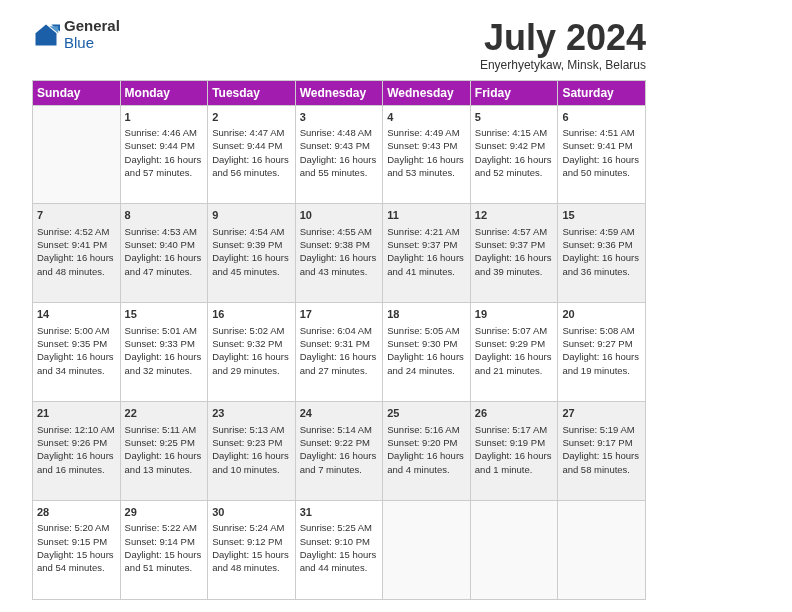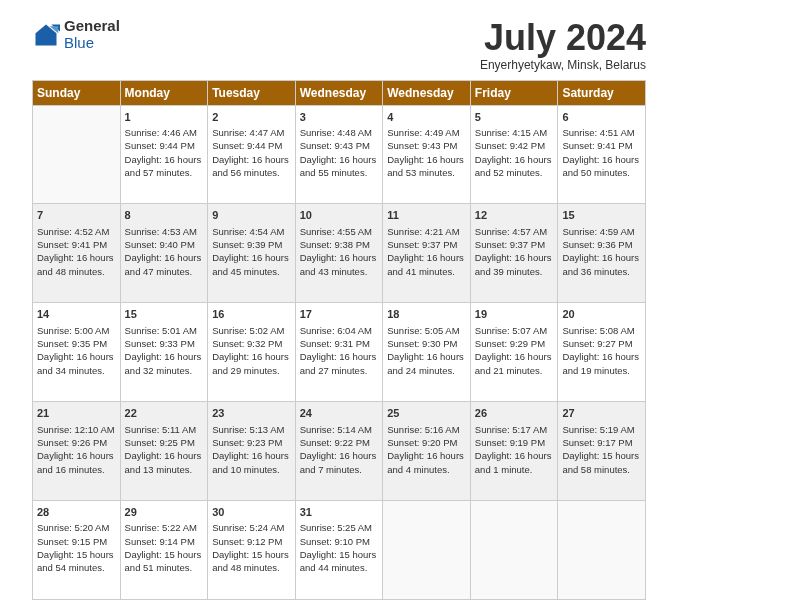--- a/index.html
+++ b/index.html
@@ -60,21 +60,21 @@
       font-size: 12px;
       color: #333;
     }
     .calendar {
       flex: 1;
       border-collapse: collapse;
       width: 100%;
       table-layout: fixed;
     }
     .calendar th {
-      background: #a16207;
+      background: #a21caf;
       color: #fff;
       font-size: 12px;
       font-weight: bold;
       padding: 5px 4px;
       text-align: left;
       border: 1px solid #ccc;
     }
     .calendar td {
       border: 1px solid #ccc;
       vertical-align: top;

